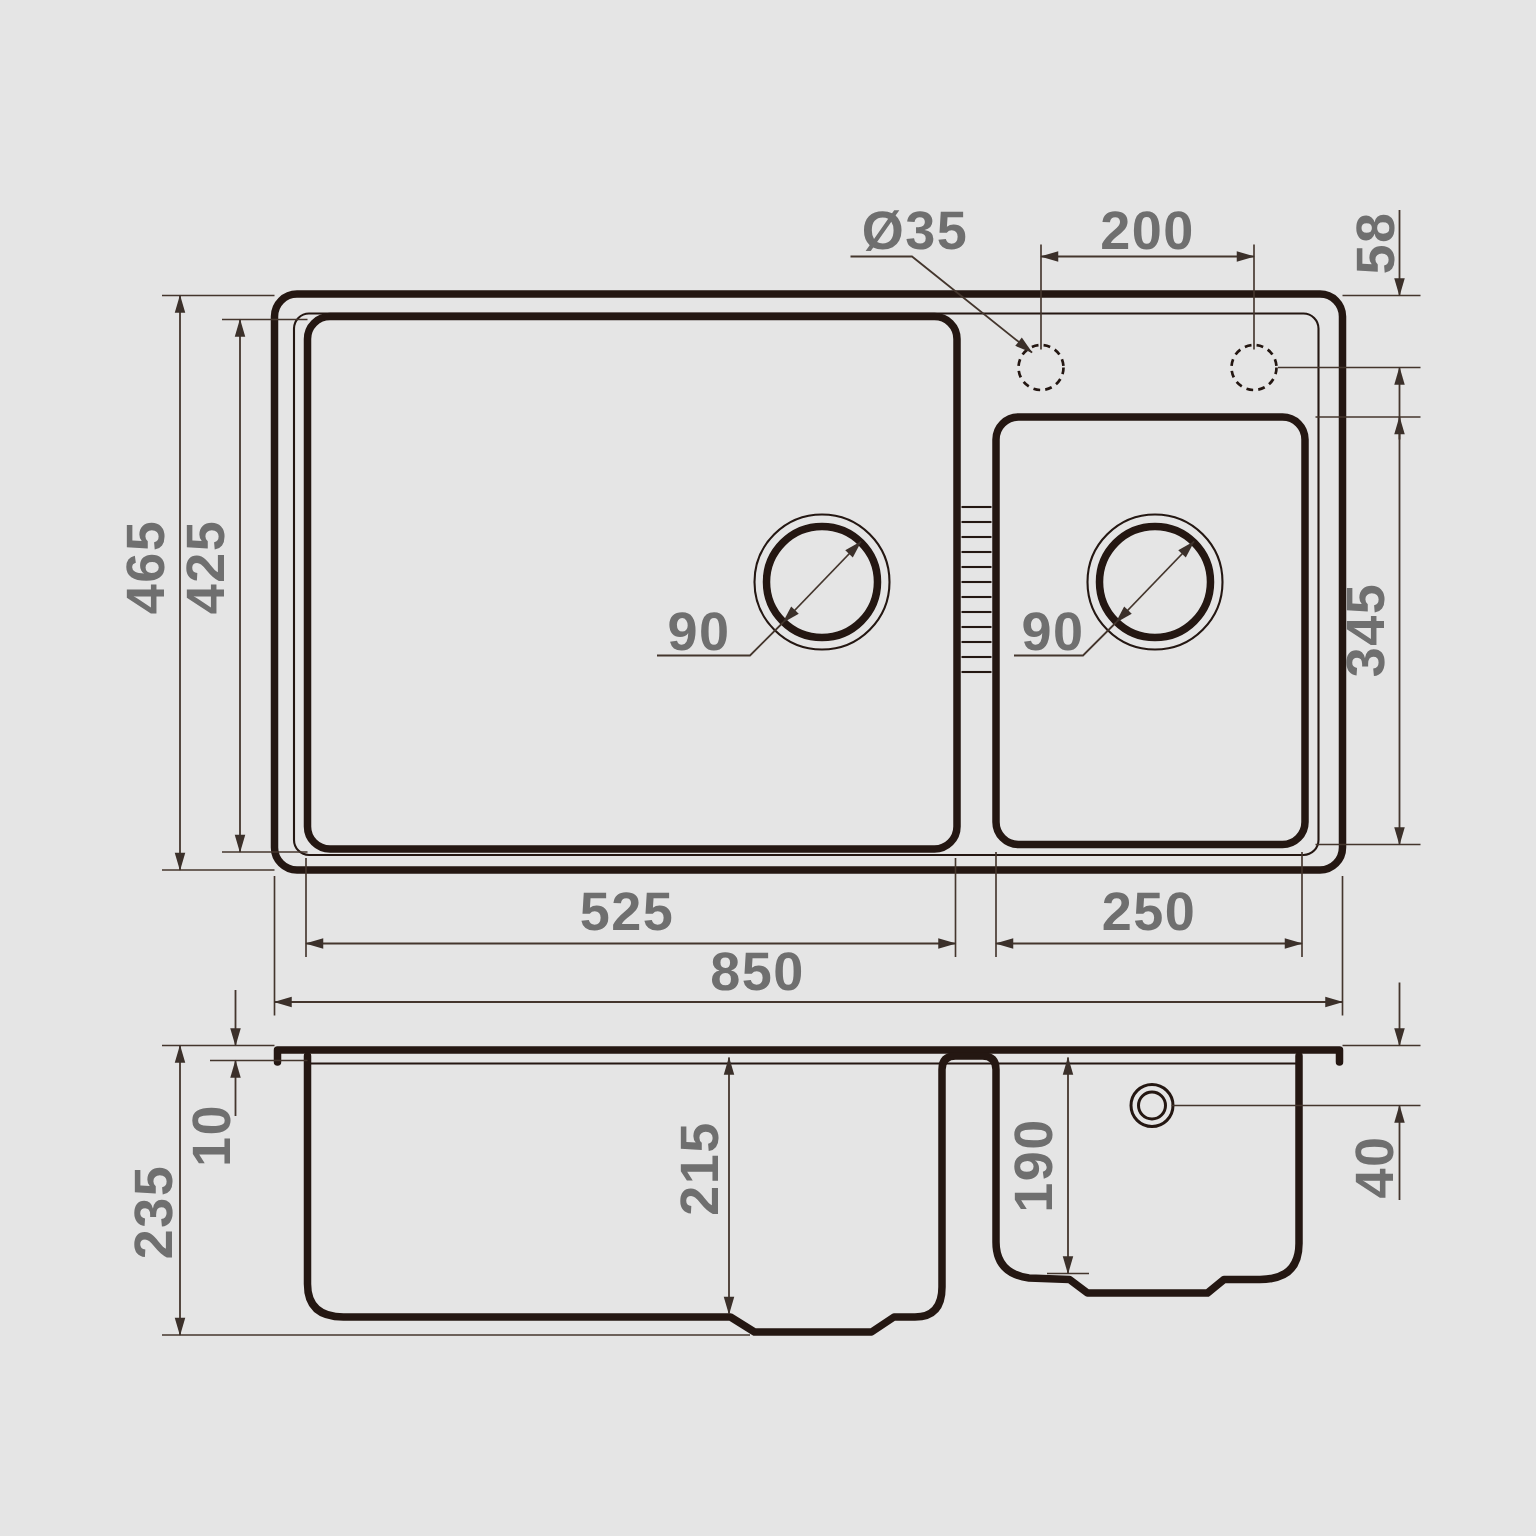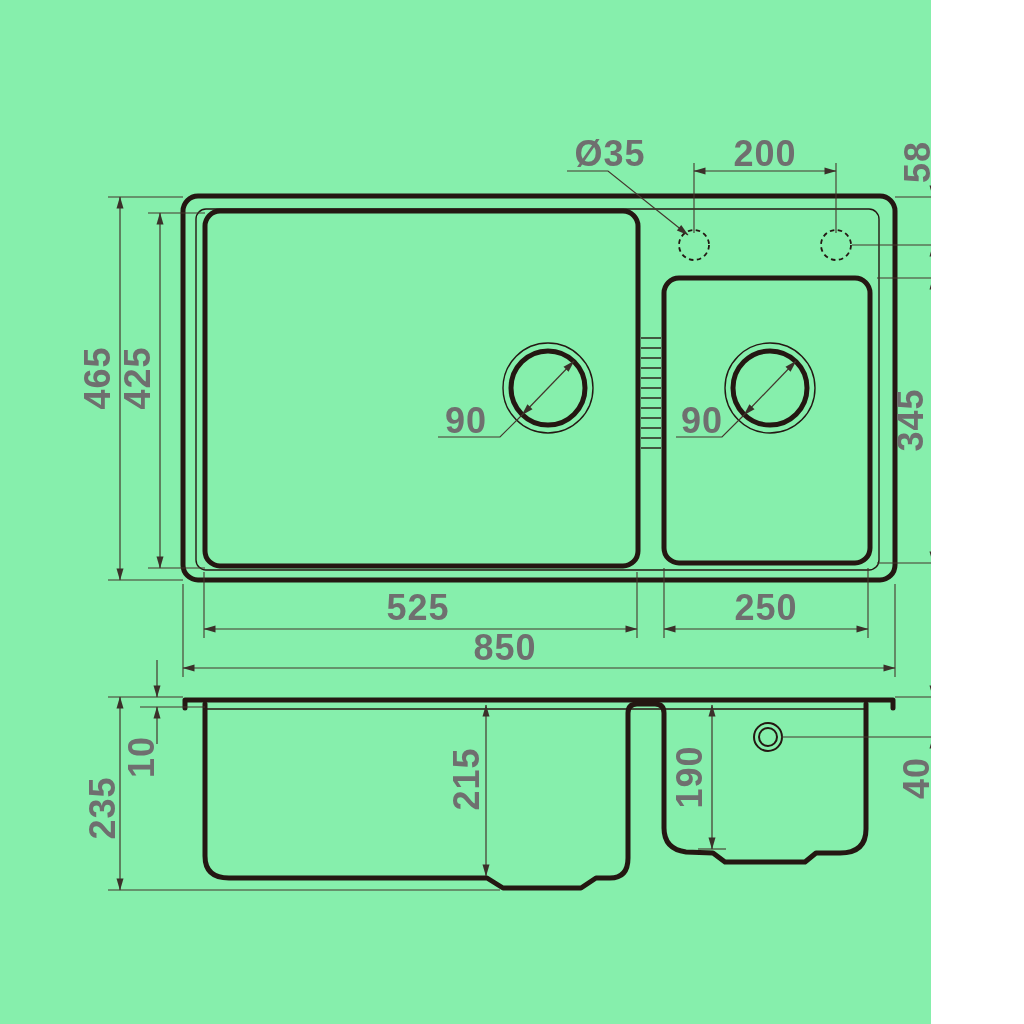--- a/index.html
+++ b/index.html
@@ -1,16 +1,16 @@
 <!DOCTYPE html>
 <html><head>
 <meta charset="utf-8">
 <style>
   html,body{margin:0;padding:0;background:#ffffff;}
-  .canvas{width:931px;height:1024px;background:#86efac;position:relative;overflow:hidden;}
+  .canvas{width:1024px;height:1024px;background:#e5e5e5;position:relative;overflow:hidden;}
   svg{display:block;}
   .bold{fill:none;stroke:#241712;stroke-width:5;stroke-linecap:round;stroke-linejoin:round;}
   .thin{fill:none;stroke:#241712;stroke-width:1.4;}
   .thin2{fill:none;stroke:#241712;stroke-width:2;}
   .dash{fill:none;stroke:#241712;stroke-width:1.8;stroke-dasharray:4.5 3.5;}
   .dim{fill:none;stroke:#44362d;stroke-width:1.2;}
   .ext{fill:none;stroke:#44362d;stroke-width:1.1;}
   .lbl{font-family:"Liberation Sans","DejaVu Sans",sans-serif;font-weight:bold;font-size:36px;
        fill:#6f6f6f;letter-spacing:1px;text-anchor:middle;}
 </style>

